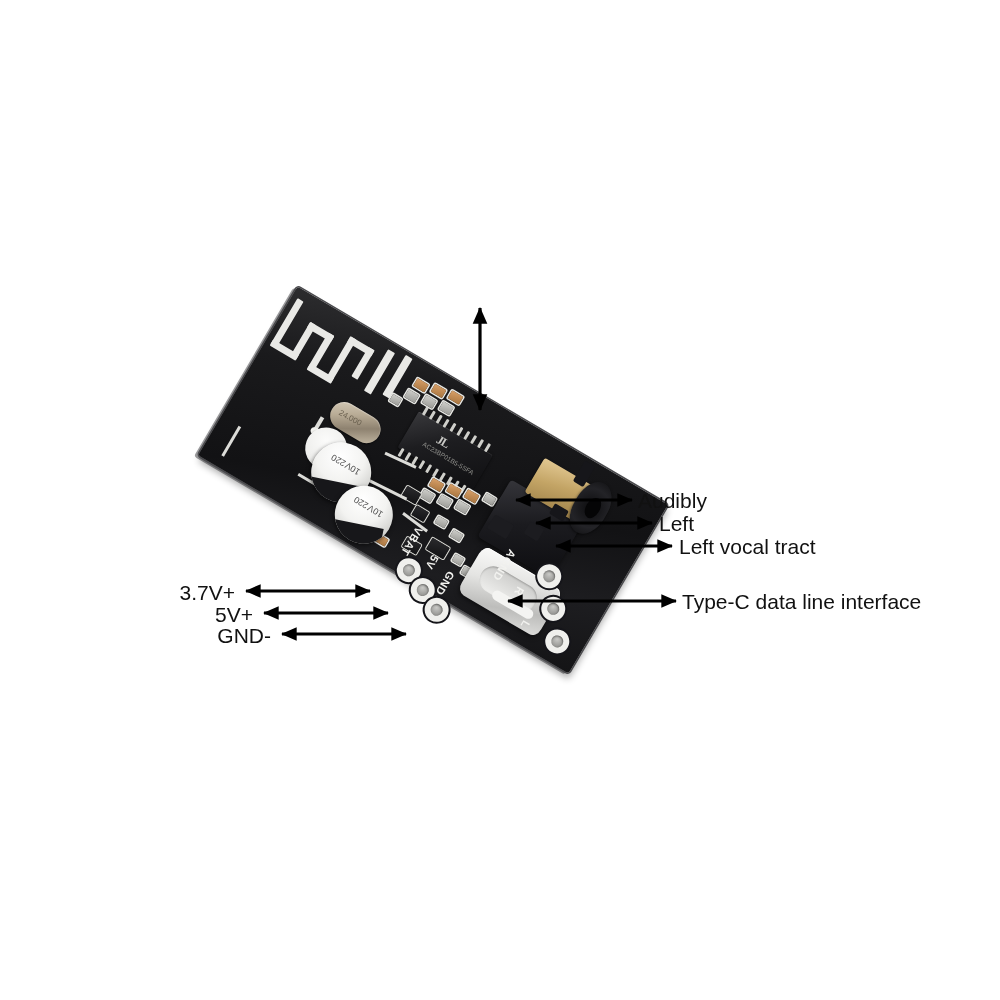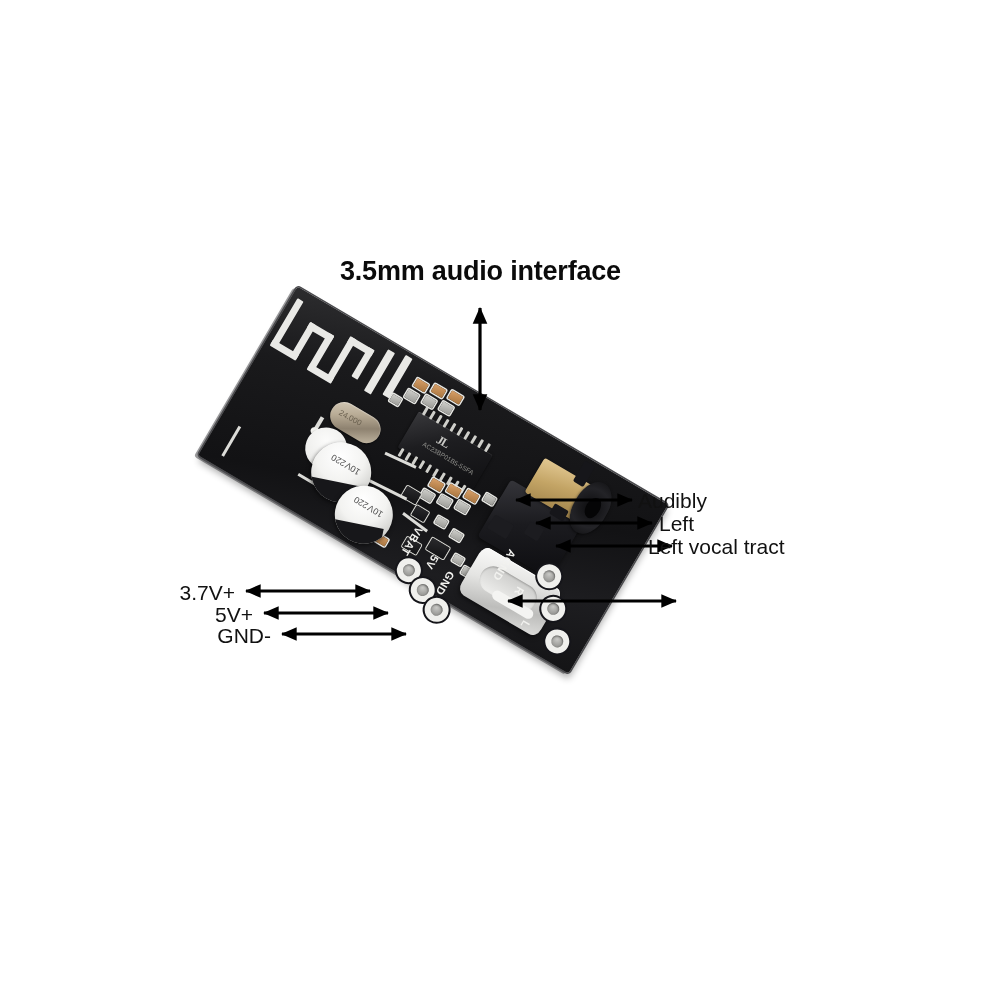--- a/index.html
+++ b/index.html
@@ -459,23 +459,23 @@
 
     <line x1="508" y1="601" x2="676" y2="601" stroke-width="3" marker-end="url(#ah-end)" marker-start="url(#ah-start)"></line>
 
     <line x1="370" y1="591" x2="246" y2="591" stroke-width="3" marker-end="url(#ah-end)" marker-start="url(#ah-start)"></line>
 
     <line x1="388" y1="613" x2="264" y2="613" stroke-width="3" marker-end="url(#ah-end)" marker-start="url(#ah-start)"></line>
 
     <line x1="406" y1="634" x2="282" y2="634" stroke-width="3" marker-end="url(#ah-end)" marker-start="url(#ah-start)"></line>
   </svg>
 
-  <div class="callout-title" style="left:340px; top:256px;">3.5mm audio interface</div>
 
   <div class="callout-label" style="left:638px; top:489px;">Audibly</div>
   <div class="callout-label" style="left:659px; top:512px;">Left</div>
-  <div class="callout-label" style="left:648px; top:535px;">Left vocal tract</div>
+  <div class="callout-label" style="left:679px; top:535px;">Left vocal tract</div>
+  <div class="callout-label" style="left:682px; top:590px;">Type-C data line interface</div>
 
   <div class="callout-label left-side" style="left:110px; top:581px; width:125px;">3.7V+</div>
   <div class="callout-label left-side" style="left:128px; top:603px; width:125px;">5V+</div>
   <div class="callout-label left-side" style="left:146px; top:624px; width:125px;">GND-</div>
 
 </div>
 
 </body></html>

